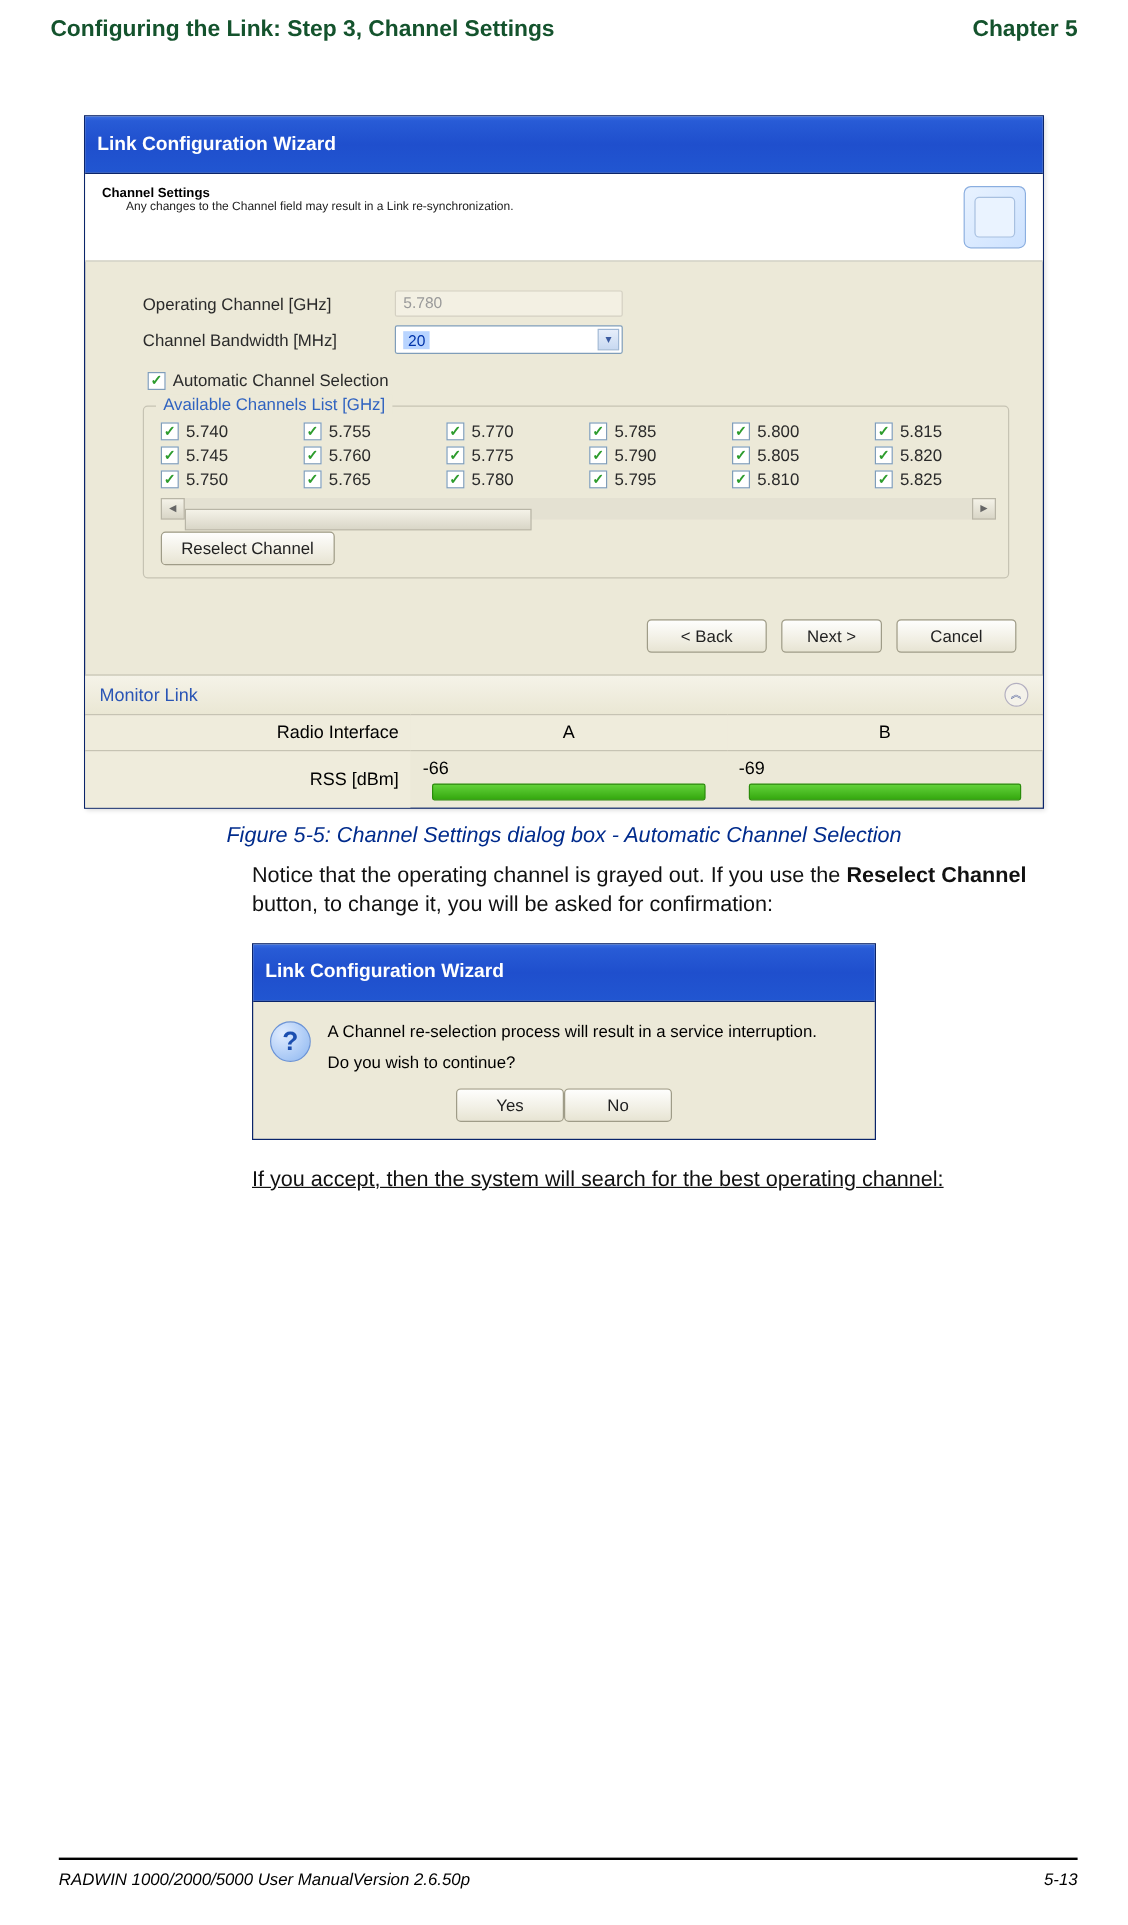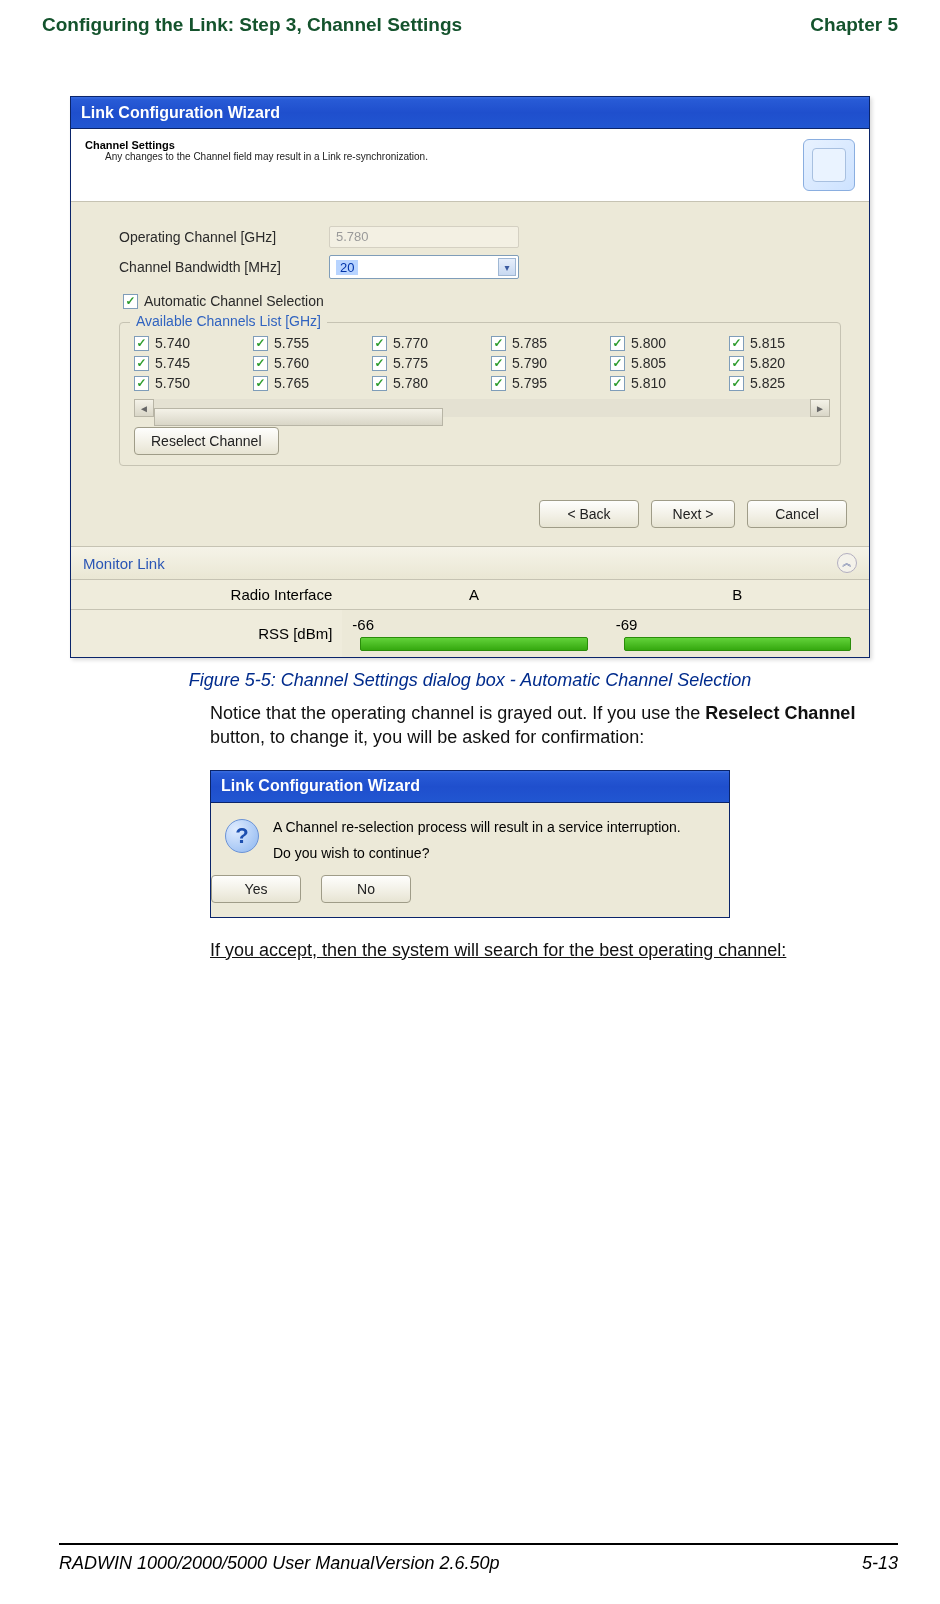--- a/index.html
+++ b/index.html
@@ -22,21 +22,21 @@
   .content { padding: 0 50px; }
 
   
   .window {
     border: 1px solid #0a246a;
     background: #ece9d8;
     box-shadow: 2px 2px 4px rgba(0,0,0,.15);
     margin-top: 50px;
   }
   .titlebar {
-    height: 32px;
+    height: 48px;
     background: linear-gradient(to bottom, #3a6de0 0%, #285bd6 8%, #1f4fcd 50%, #2156d1 100%);
     color: #fff;
     display: flex;
     align-items: center;
     font-weight: bold;
     font-size: 16px;
     padding-left: 10px;
     border-bottom: 1px solid #0a246a;
   }
   .panel-head {
@@ -142,27 +142,27 @@
 
   
   .small-dialog { width:520px; margin:20px 0 0 160px; border:1px solid #0a246a; background:#ece9d8; }
   .dlg-body { display:flex; padding:16px 14px 8px 14px; gap:14px; font-size:14px; align-items:flex-start; }
   .qicon {
     width:34px;height:34px;border-radius:50%;
     background:radial-gradient(circle at 30% 30%, #e0ecff, #8cb6f0);
     border:1px solid #6b93d6;display:flex;align-items:center;justify-content:center;
     color:#1c4fb0;font-weight:bold;font-size:22px;
   }
-  .dlg-buttons { display:flex; gap:20px; padding:6px 0 14px 0;}
+  .dlg-buttons { display:flex; justify-content:center; padding:6px 0 14px 0;}
 
   
   .footer {
-    position:absolute; left:17px; right:0; bottom:30px;
+    position:absolute; left:7px; right:0; bottom:30px;
     border-top:2px solid #000; margin:0 42px; padding-top:8px;
-    display:flex; justify-content:space-between; font-size:18px; font-style:italic; color:#000;
+    display:flex; justify-content:space-between; font-size:14px; font-style:italic; color:#000;
   }
 </style>
 </head>
 <body>
 
 <div class="page-header">
   <span>Configuring the Link: Step 3, Channel Settings</span>
   <span>Chapter 5</span>
 </div>
 

